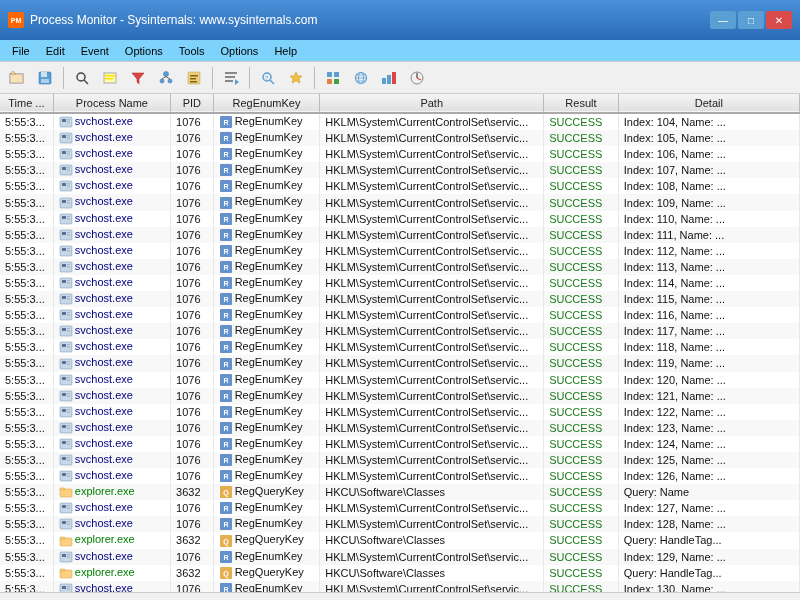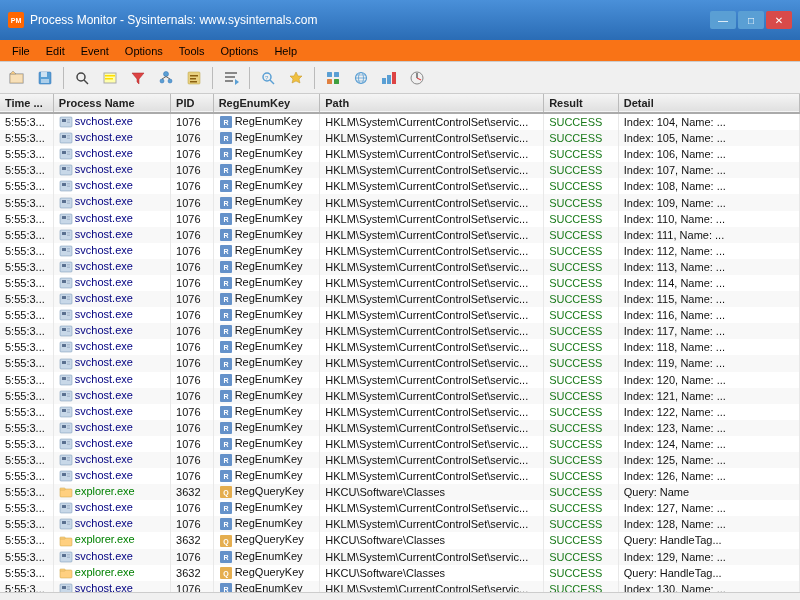--- a/index.html
+++ b/index.html
@@ -54,21 +54,21 @@
       align-items: center;
       justify-content: center;
       border-radius: 2px;
     }
     .title-btn.minimize { background: #5a9fd4; color: white; }
     .title-btn.maximize { background: #5a9fd4; color: white; }
     .title-btn.close { background: #d94a4a; color: white; }
 
     
     .menu-bar {
-      background: #f97316;
+      background: #7dd3fc;
       display: flex;
       align-items: center;
       padding: 2px 4px;
       height: 22px;
       border-bottom: 1px solid #ccc;
     }
     .menu-item {
       padding: 2px 8px;
       cursor: pointer;
       font-size: 11px;
@@ -128,24 +128,24 @@
       table-layout: fixed;
     }
     thead tr {
       background: linear-gradient(to bottom, #f5f5f5, #e0e0e0);
       border-bottom: 2px solid #aaa;
       position: sticky;
       top: 0;
       z-index: 10;
     }
     thead th {
-      text-align: left;
+      text-align: center;
       padding: 3px 5px;
       font-size: 11px;
-      font-weight: 700;
+      font-weight: 400;
       border-right: 1px solid #bbb;
       cursor: pointer;
       white-space: nowrap;
       overflow: hidden;
       color: #222;
     }
 
     tbody tr {
       height: 16px;
     }

